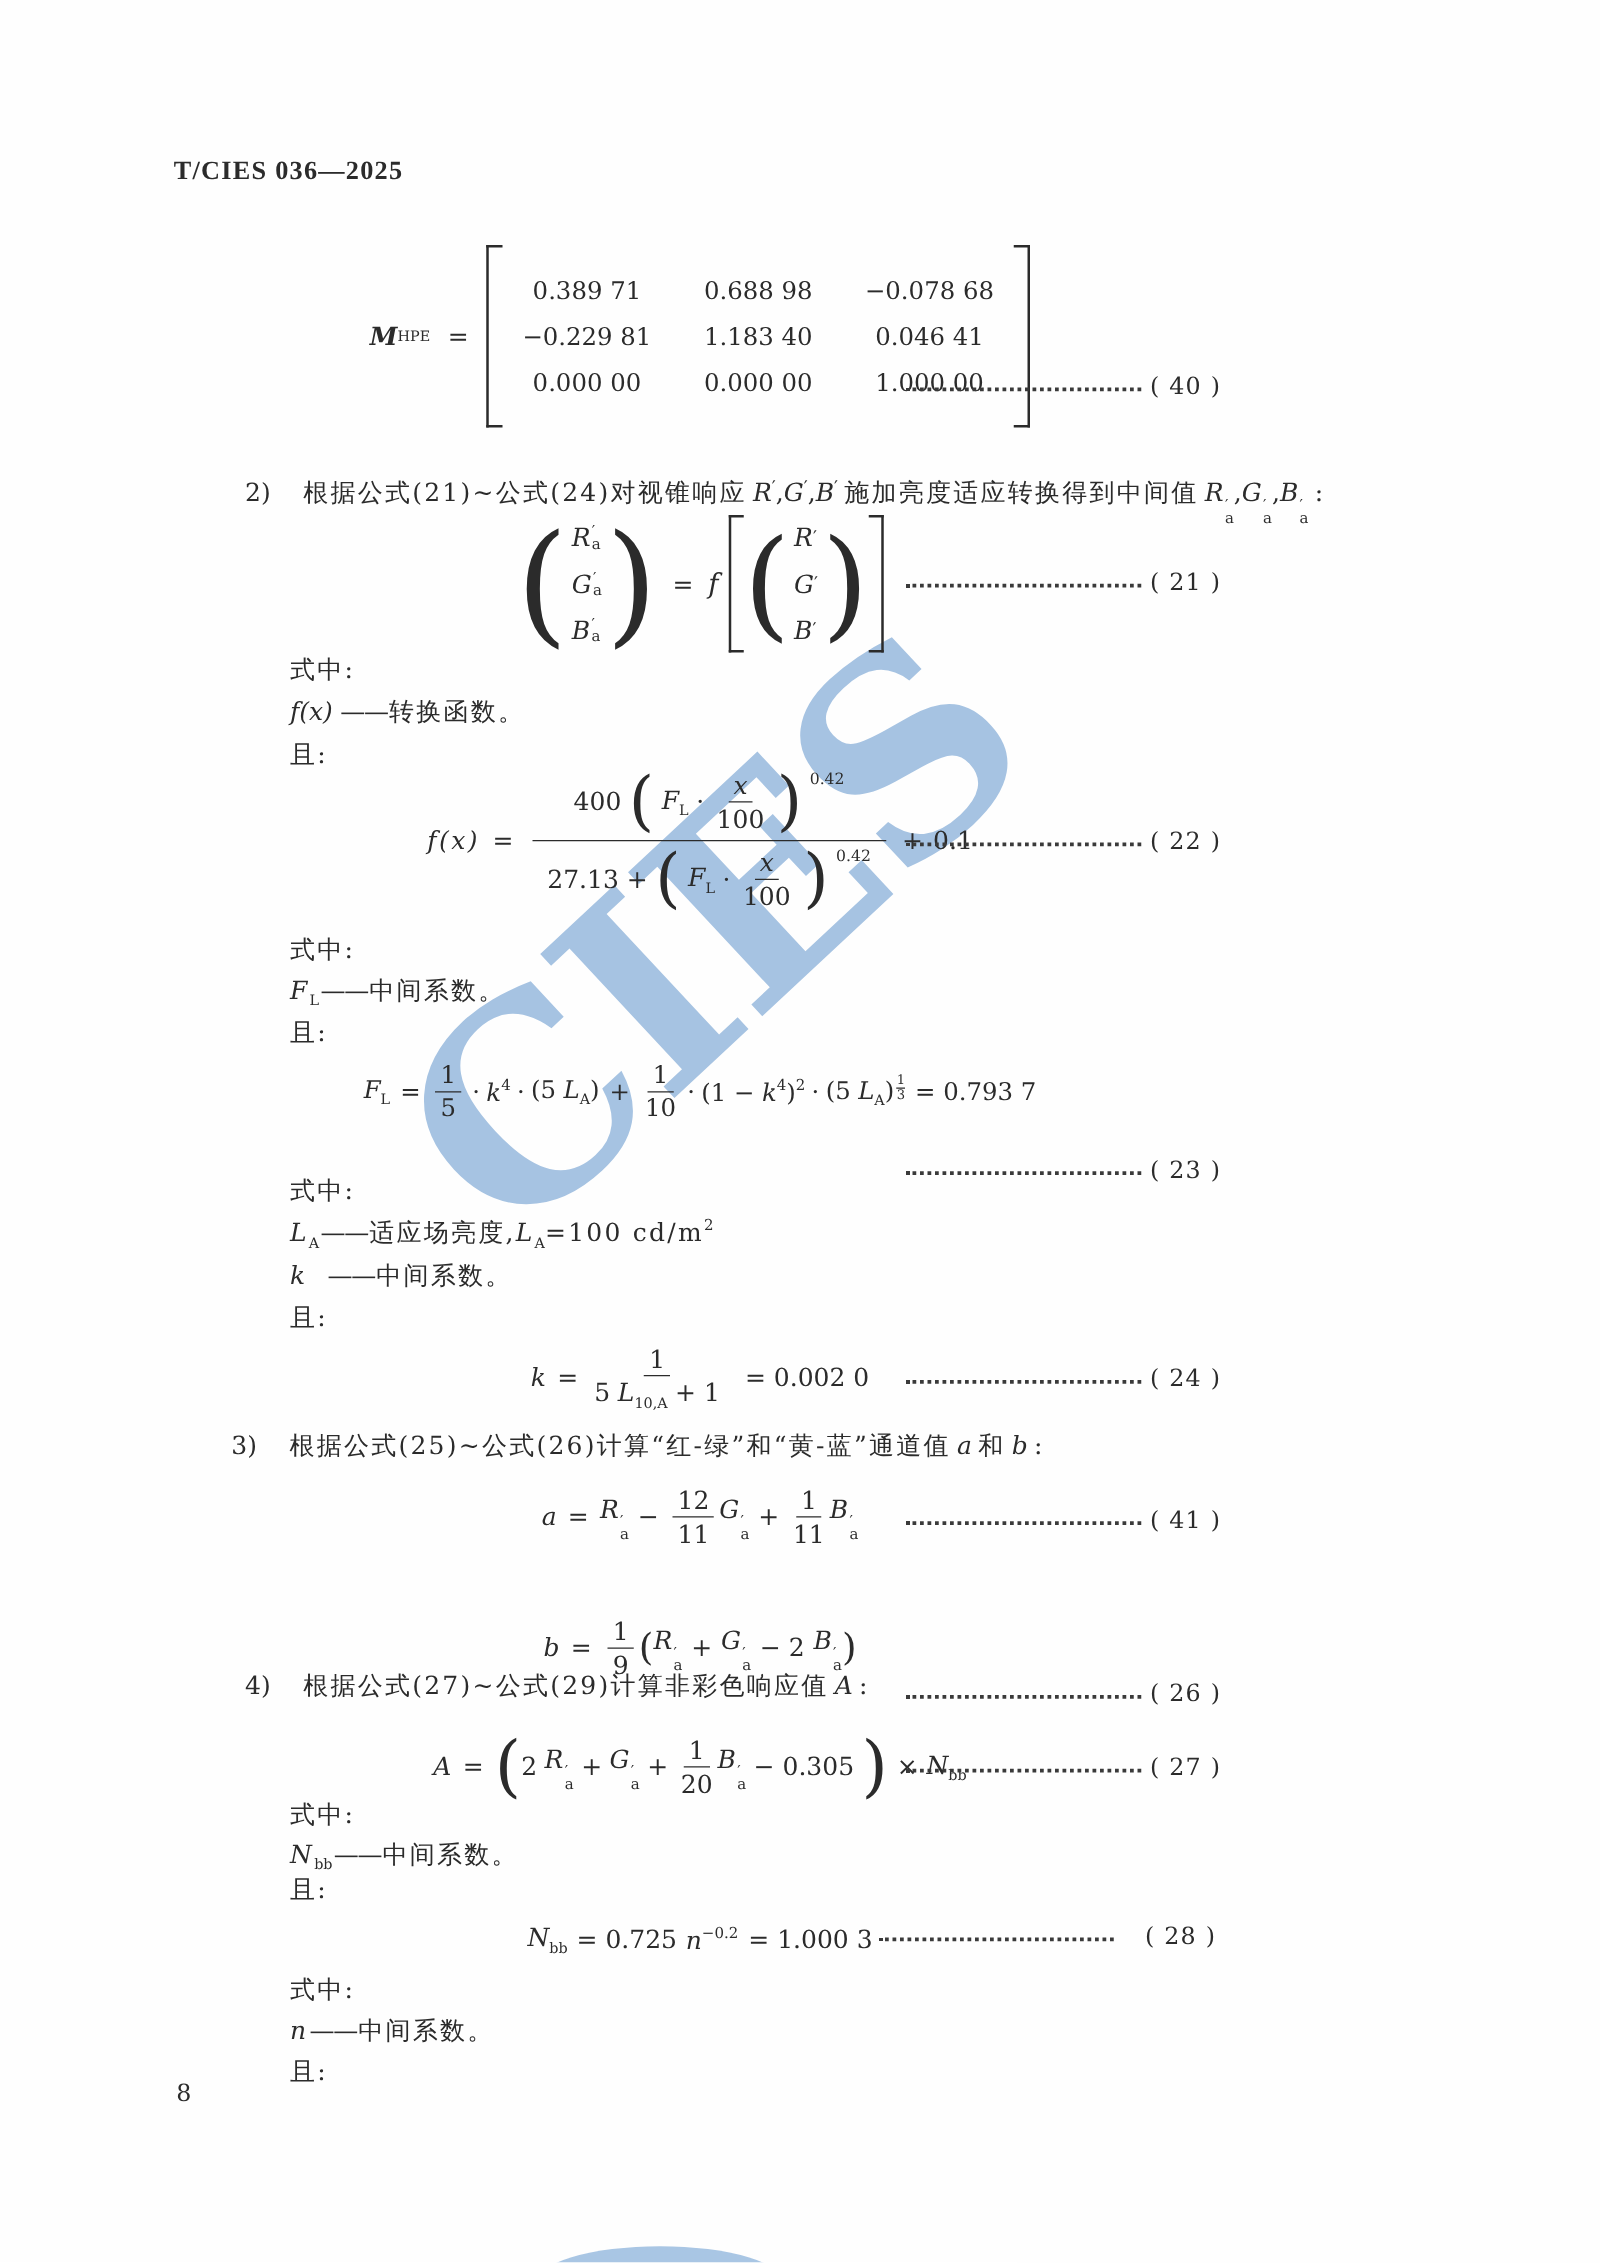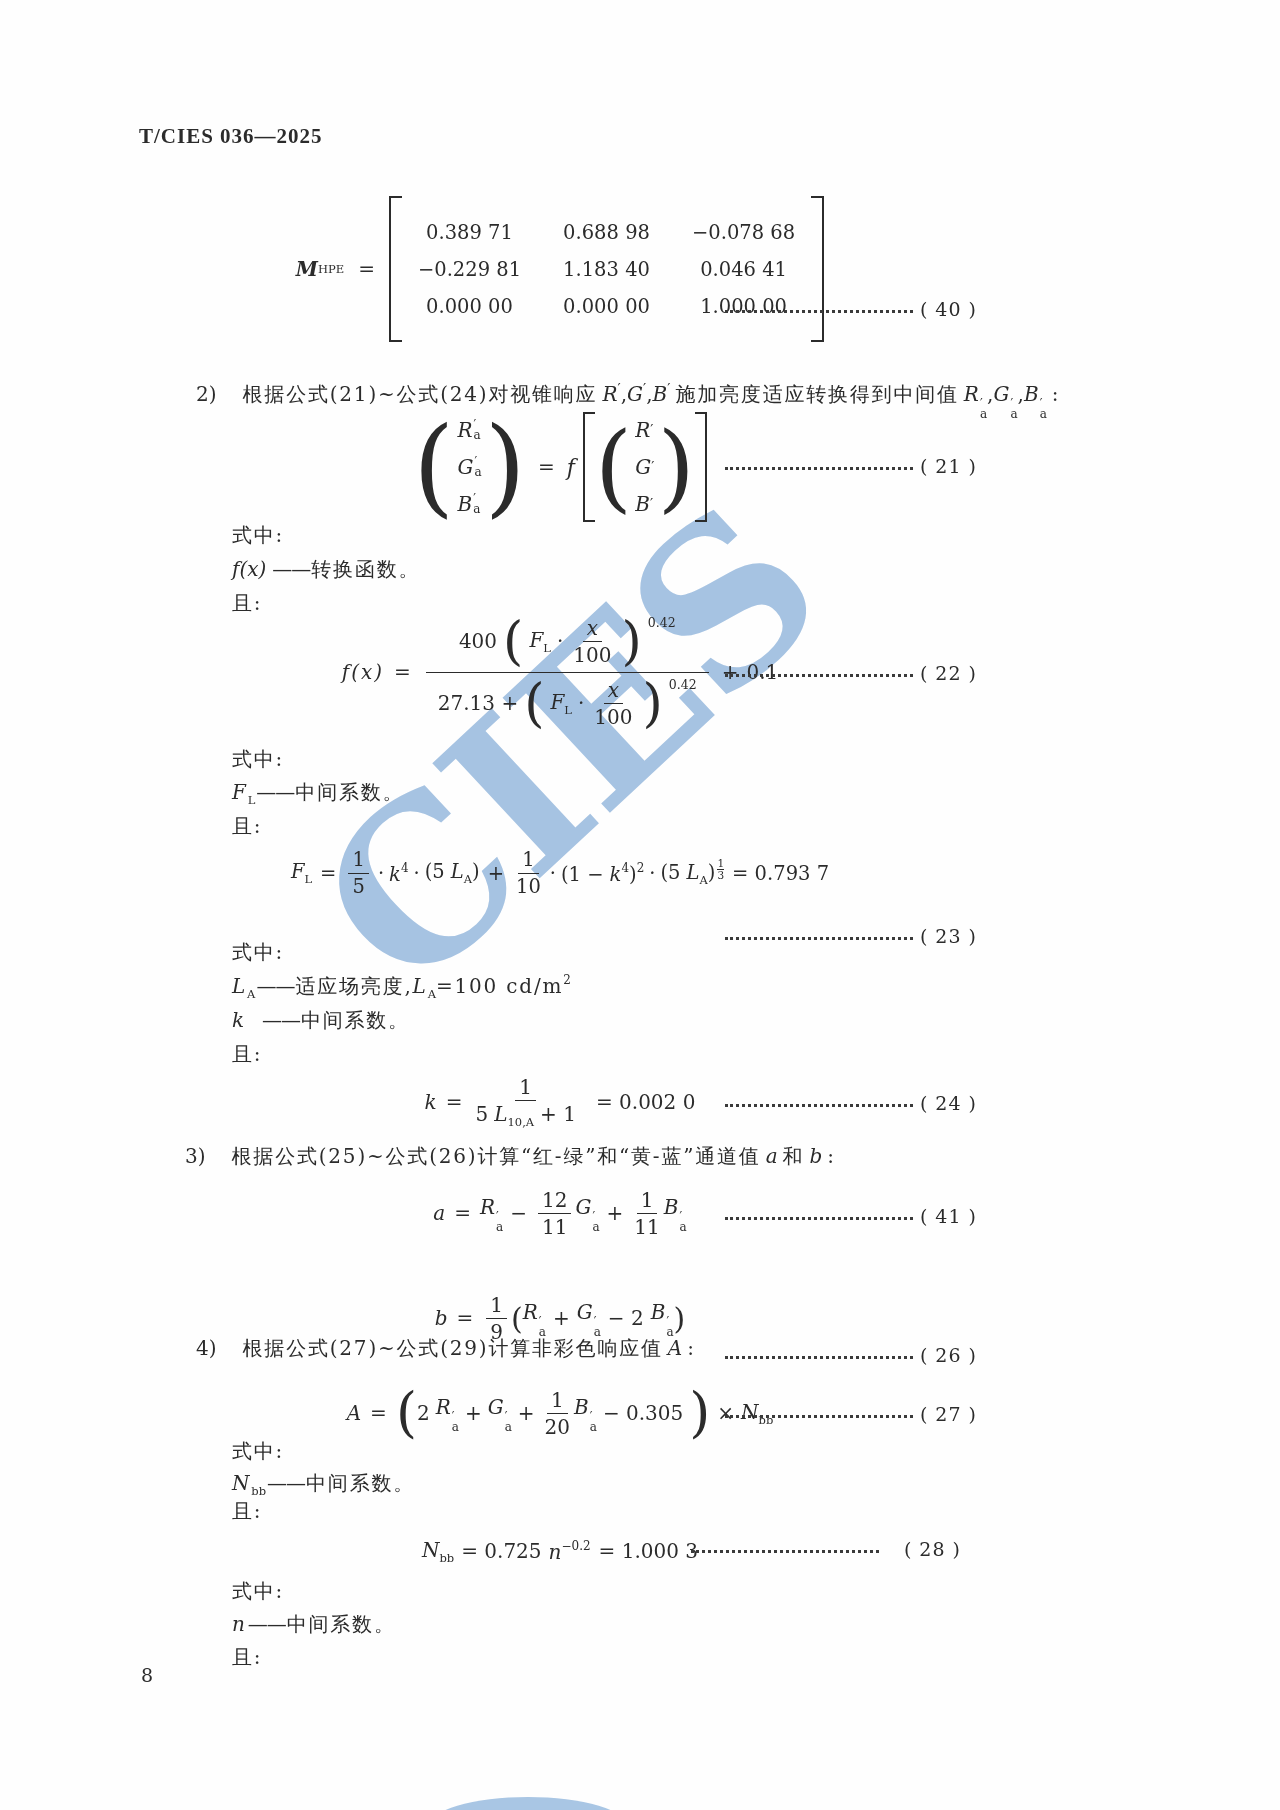--- a/index.html
+++ b/index.html
@@ -358,21 +358,21 @@
       <span><i>N</i><sub class="ss">bb</sub></span><span class="dash">——</span><span>中间系数。</span>
     </div>
     <div class="abs cjk" style="left:232px;top:1498px;">且:</div>
 
     <div class="abs eqrow" style="top:1536px;height:30px;">
       <span><i>N</i><sub class="ss">bb</sub></span>
       <span style="margin:0 7px;">= 0.725</span>
       <span><i>n</i><sup class="sup">−0.2</sup></span>
       <span style="margin-left:8px;">= 1.000 3</span>
     </div>
-    <div class="abs eqno" style="top:1535px;right:319px;gap:18px;">
+    <div class="abs eqno" style="top:1535px;right:307px;gap:18px;">
       <span class="lead"></span>
       <span class="n">( 28 )</span>
     </div>
 
     <div class="abs cjk" style="left:232px;top:1578px;">式中:</div>
     <div class="abs cjk defline" style="left:232px;top:1611px;">
       <i>n</i><span class="dash">——</span><span>中间系数。</span>
     </div>
     <div class="abs cjk" style="left:232px;top:1644px;">且:</div>
 

